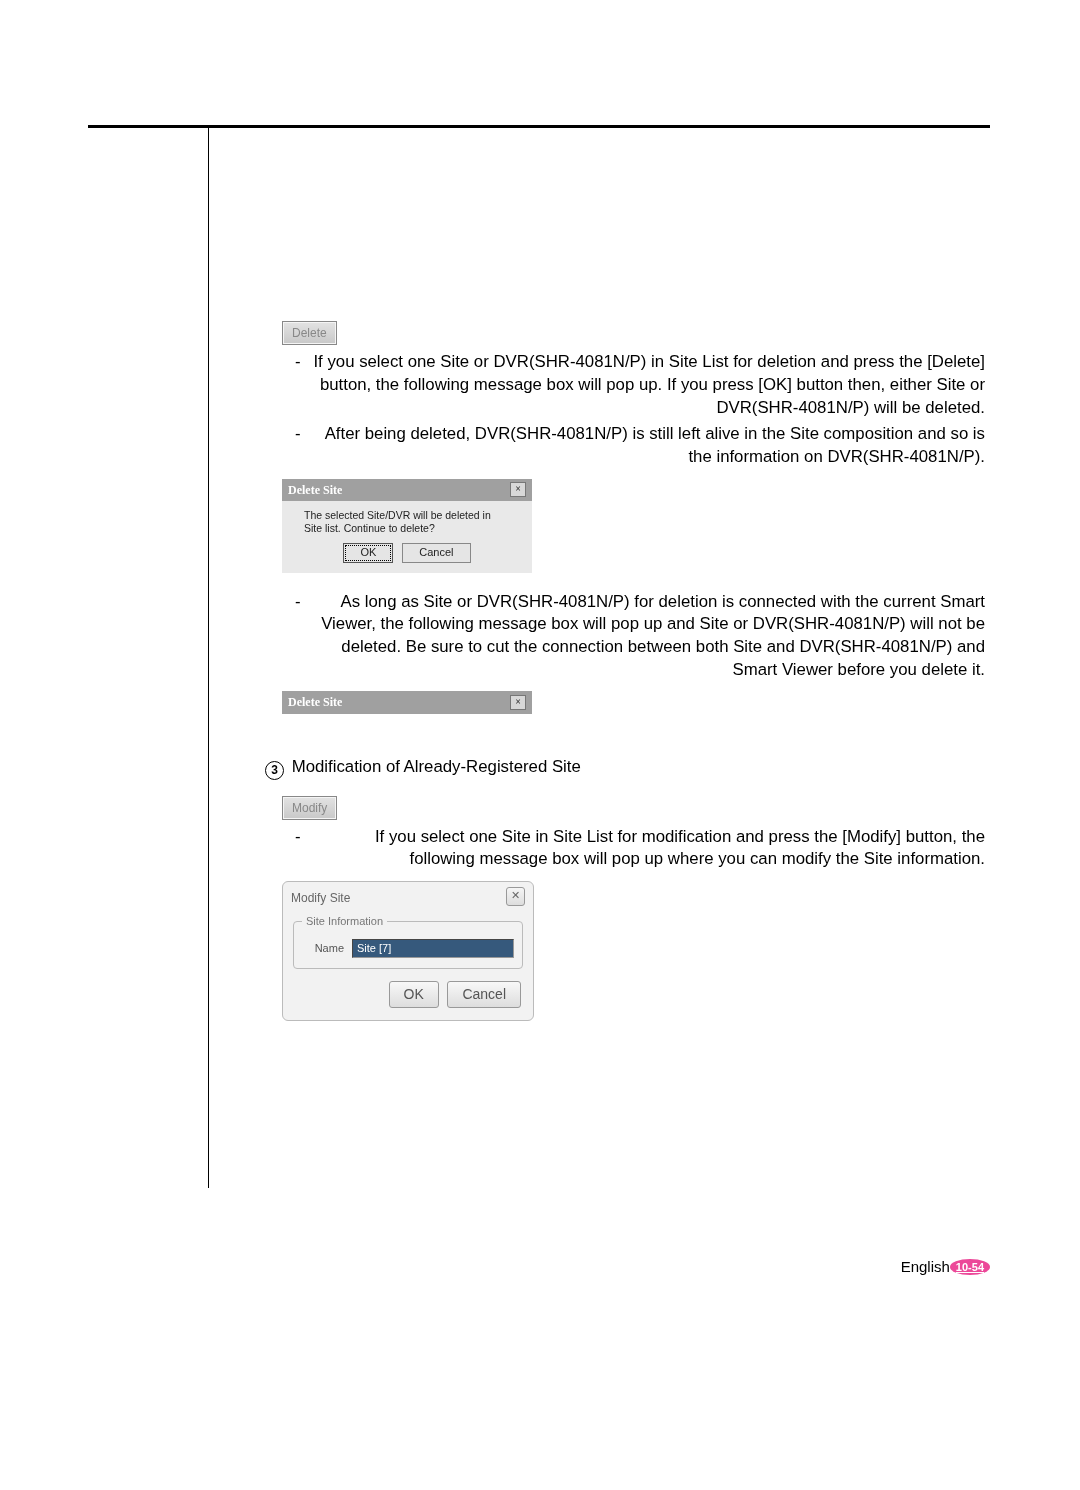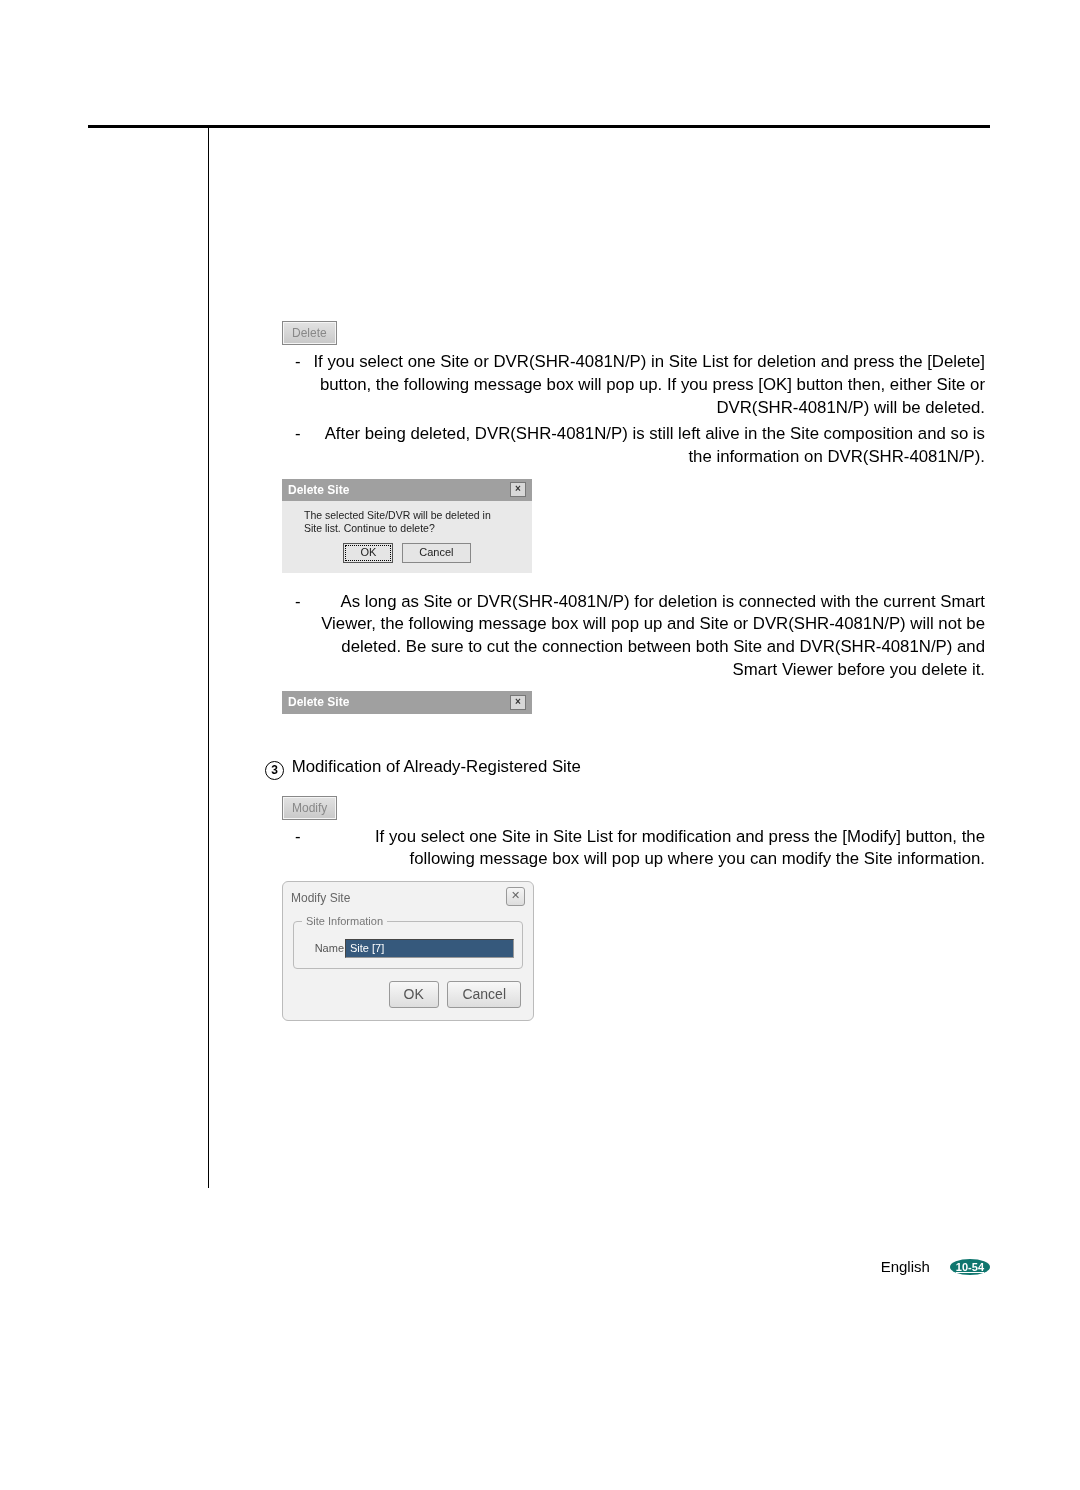--- a/index.html
+++ b/index.html
@@ -84,20 +84,21 @@
   }
   .dlg-title {
     background: #a0a0a0;
     color: #fff;
     font-weight: bold;
     font-size: 12px;
     padding: 3px 6px;
     display: flex;
     justify-content: space-between;
     align-items: center;
+    font-family: Liberation Serif, serif;
   }
   .dlg-close {
     background: #d8d8d8;
     color: #333;
     border: 1px solid #777;
     width: 14px;
     height: 13px;
     font-size: 10px;
     line-height: 11px;
     text-align: center;
@@ -162,21 +163,21 @@
     font-size: 11px;
     color: #555;
   }
   .dialog2 fieldset legend {
     padding: 0 4px;
     color: #777;
   }
   .dialog2 .field-row {
     display: flex;
     align-items: center;
-    gap: 1px;
+    gap: 8px;
   }
   .dialog2 .field-row label {
     width: 42px;
     text-align: right;
   }
   .dialog2 .field-row .val {
     background: #36597c;
     color: #fff;
     padding: 1px 4px;
     font-size: 11px;
@@ -197,24 +198,24 @@
     padding: 3px 14px;
     margin-left: 4px;
   }
   .footer {
     position: absolute;
     right: 90px;
     top: 1258px;
     font-size: 15px;
     display: flex;
     align-items: center;
-    gap: 20px;
+    gap: 0;
   }
   .footer .badge {
-    background: #0f766e;
+    background: #ec4899;
     color: #fff;
     border-radius: 50% / 50%;
     padding: 2px 6px;
     font-size: 11px;
     font-weight: bold;
     text-decoration: underline;
   }
 </style>
 </head>
 <body>

